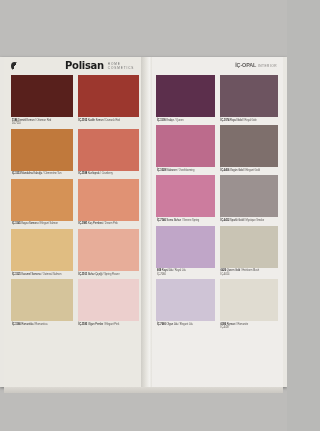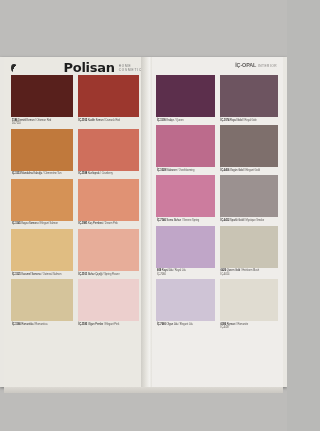--- a/index.html
+++ b/index.html
@@ -18,21 +18,21 @@
   .leaf.right{left:152px;width:131px;background:#efedea;}
   
   .gutter{position:absolute;left:141px;top:0;width:12px;height:330px;
           background:linear-gradient(90deg,#cfcdc7 0%,#e2e0da 35%,#f2f1ee 70%,#dedbd5 100%);}
 
   .brandbar{position:absolute;left:0;right:0;top:0;height:18px;}
   .logo{position:absolute;left:7px;top:3px;display:flex;align-items:center;gap:2px;}
   .logo-mark{width:8px;height:8px;border-radius:50%;
              background:conic-gradient(from 200deg,#2a2a2a 0 55%,#eae8e2 55% 100%);
              display:inline-block;}
-  .logo-name{font-size:13px;font-weight:bold;color:#1d1d1d;letter-spacing:-.3px;
+  .logo-name{font-size:10px;font-weight:bold;color:#1d1d1d;letter-spacing:-.3px;
              font-family:"DejaVu Sans",sans-serif;margin-left:45px;}
   .logo-sub{font-size:3.1px;color:#6f6f6f;letter-spacing:.9px;margin-left:2px;
             text-transform:uppercase;}
 
   .rbrand{position:absolute;right:6px;top:5px;font-size:4.6px;color:#7d7a78;
           letter-spacing:.2px;white-space:nowrap;}
   .rbrand b{font-size:5.4px;color:#5f5c5a;font-weight:bold;letter-spacing:-.1px;}
   .rbrand span{font-size:3.2px;letter-spacing:.5px;}
 
   

